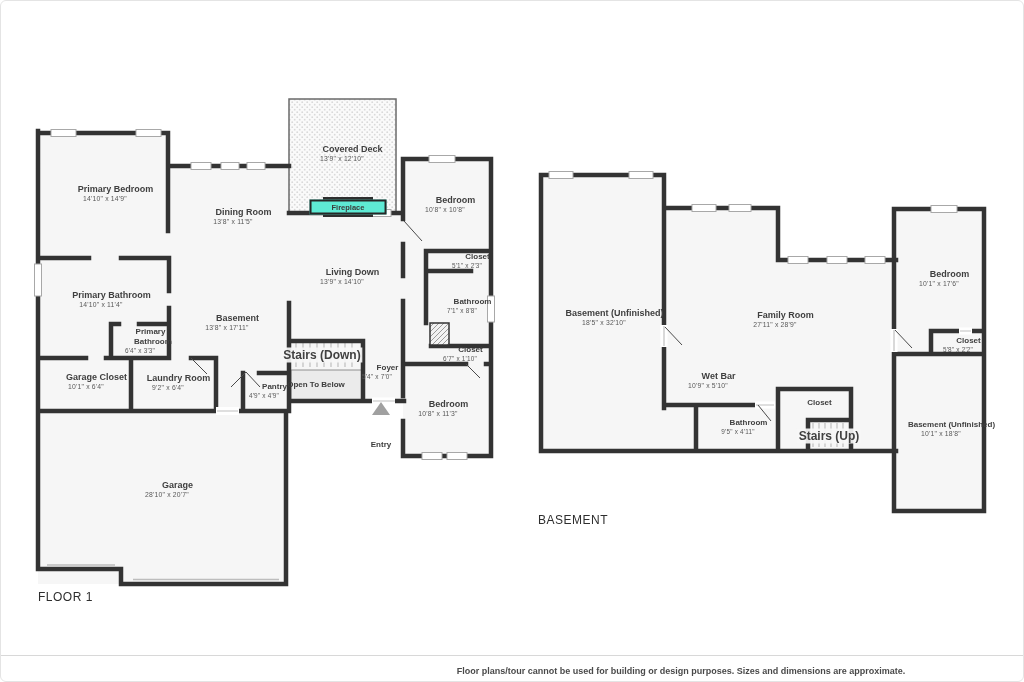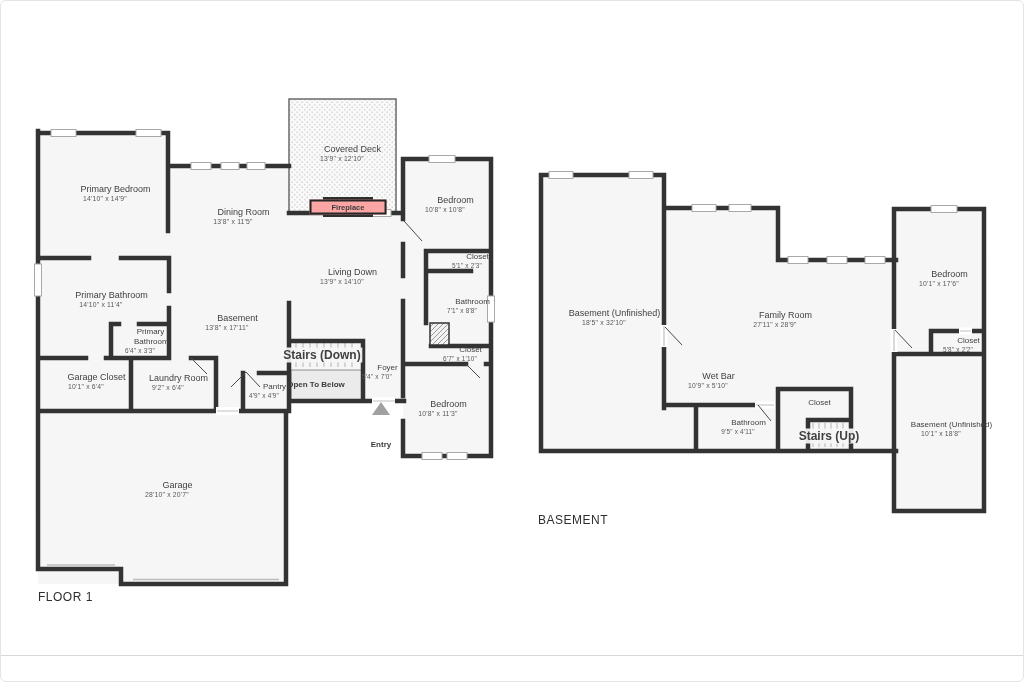--- a/index.html
+++ b/index.html
@@ -2,29 +2,29 @@
 <html><head>
 <meta charset="utf-8">
 <style>
   html,body{margin:0;padding:0;background:#fff;}
   #page{position:relative;width:1024px;height:682px;background:#fff;
         border:1px solid #e4e4e4;border-radius:6px;box-sizing:border-box;overflow:hidden;
         font-family:"Liberation Sans", sans-serif;}
   #plan-svg{position:absolute;left:0;top:0;}
   .room-label{position:absolute;transform:translate(-50%,-50%);text-align:center;
               white-space:nowrap;line-height:1.25;color:#414141;pointer-events:none;}
-  .room-name{font-size:9px;font-weight:400;color:#3f3f3f;padding-left:21px;}
+  .room-name{font-size:9px;font-weight:700;color:#3f3f3f;padding-left:21px;}
   .room-dims{font-size:6.8px;font-weight:400;color:#585858;letter-spacing:.2px;}
   .sm .room-name{font-size:8px;}
   .sm .room-dims{font-size:6.4px;}
   .tight .room-name{font-size:8px;}
   .wrap{white-space:normal;width:54px;}
   .stairs-label{font-size:12px;font-weight:700;background:rgba(246,246,246,.92);padding:0 2px;}
   .solo{font-size:8px;font-weight:700;color:#3c3c3c;}
-  .fireplace-box{position:absolute;transform:translate(-50%,-50%);background:#fca5a5;
+  .fireplace-box{position:absolute;transform:translate(-50%,-50%);background:#5eead4;
                  border:2px solid #262626;padding:1px 20px;font-size:7.5px;font-weight:700;color:#3c3c3c;white-space:nowrap;}
   .plan-title{position:absolute;font-size:12px;font-weight:400;letter-spacing:.5px;color:#2e2e2e;}
   #footer-divider{position:absolute;left:0;right:0;top:654px;border-top:1px solid #d8d8d8;}
   #footer-address{position:absolute;left:18px;top:661px;font-size:12.5px;font-weight:700;color:#2f2f2f;}
   #footer-disclaimer{position:absolute;left:340px;width:680px;top:665px;text-align:center;
                      font-size:9px;font-weight:700;color:#4a4a4a;}
 </style>
 </head>
 <body>
 
@@ -287,14 +287,15 @@
   <div class="room-label" style="left:828px;top:435px">
     <div class="stairs-label">Stairs (Up)</div>
   </div>
   <div class="room-label tight" style="left:940px;top:428px">
     <div class="room-name">Basement (Unfinished)</div>
     <div class="room-dims">10'1" x 18'8"</div>
   </div>
   <div class="plan-title" style="left:537px;top:512px">BASEMENT</div>
 
   <div id="footer-divider"></div>
+  <div id="footer-disclaimer">Floor plans/tour cannot be used for building or design purposes. Sizes and dimensions are approximate.</div>
 
 </div>
 
 </body></html>

